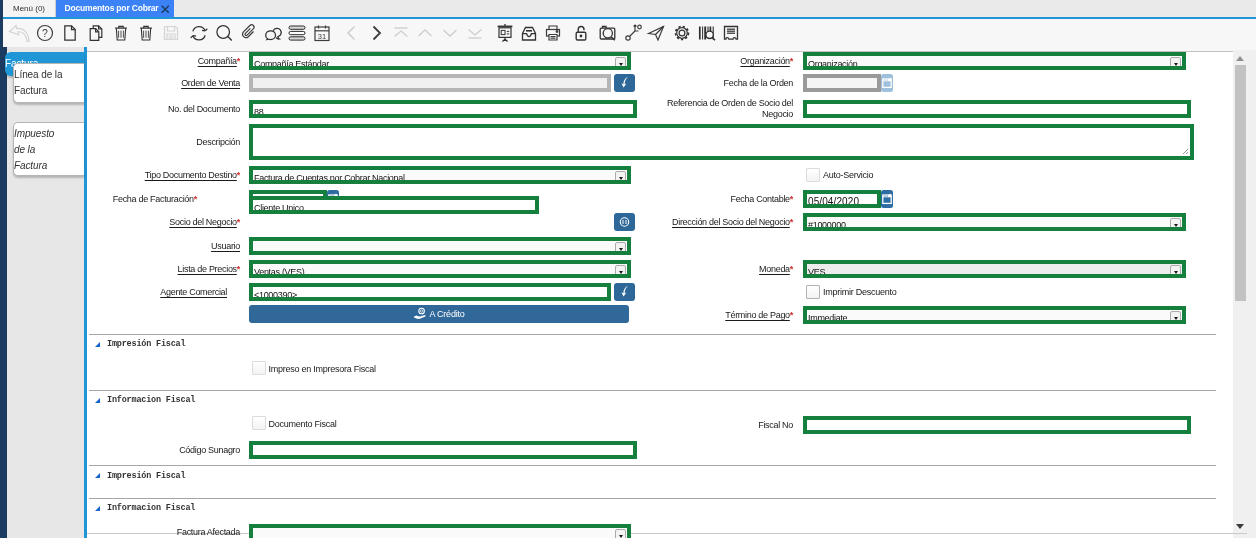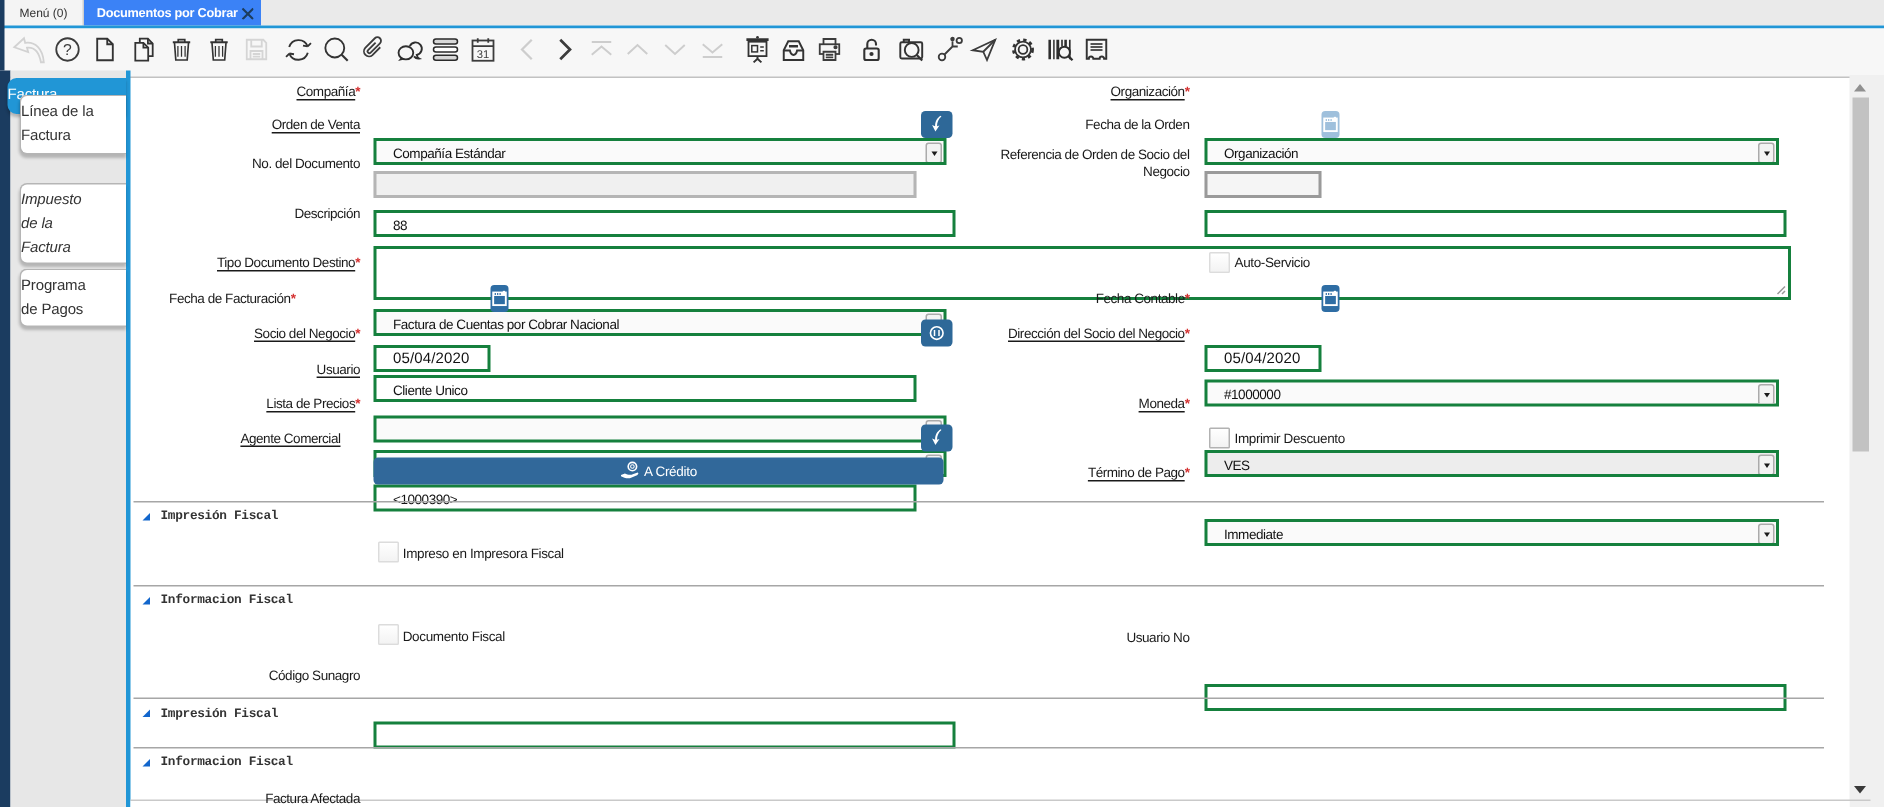--- a/index.html
+++ b/index.html
@@ -42,23 +42,23 @@
 #scdn { left:1236px; top:524px; width:0; height:0;
   border-left:4.5px solid transparent; border-right:4.5px solid transparent;
   border-top:5px solid #3a3a3a; }
 #botline { left:86.5px; top:533px; width:1160px; height:1px; background:#c9c9c9; }
 #botwhite { left:86.5px; top:534px; width:1146px; height:4px; background:#fff; }
 
 .lab { position:absolute; font-size:9px; letter-spacing:-0.3px; color:#1a1a1a;
   text-align:right; line-height:11px; white-space:nowrap; }
 .lab.ul { text-decoration:underline; text-underline-offset:1.5px; }
 .lab .m { color:#d43030; display:inline-block; font-weight:bold; }
-.fld { position:absolute; height:18px; border:2px solid #15803d; background:#fff;
-  font-size:9px; letter-spacing:-0.3px; line-height:16px; padding-left:11px;
-  color:#111; white-space:nowrap; overflow:hidden;margin-top:40px; }
+.fld { position:absolute; height:18px; border:4px solid #15803d; background:#fff;
+  font-size:9px; letter-spacing:-0.3px; line-height:16px; padding-left:1px;
+  color:#111; white-space:nowrap; overflow:hidden; }
 .cmb { background:#fafafa; }
 .cbtn { position:absolute; right:1px; top:1px; width:11px; height:14px;
   border:1px solid #ababab; border-radius:2px; background:#f3f3f3; }
 .cbtn::after { content:""; position:absolute; left:2.6px; top:5.3px; width:0; height:0;
   border-left:2.9px solid transparent; border-right:2.9px solid transparent;
   border-top:3.3px solid #1a1a1a; }
 .dis { background:#f0f0f0; border-color:#b5b5b5; }
 .dis2 { background:#f5f5f5; border-color:#9a9a9a; }
 .bbtn { position:absolute; width:21px; height:18px; border-radius:3px;
   background:#2e6898; }
@@ -267,21 +267,20 @@
       </svg>
   </div>
 
   <div class="abs" id="darkstrip-top"></div>
   <div class="abs" id="darkstrip"></div>
   <div class="abs" id="sidebar"></div>
   <div class="abs" id="bluevert"></div>
   <div class="vtab" id="vt1">Factura</div>
   <div class="vtab" id="vt2">Línea de la<br>Factura</div>
   <div class="vtab" id="vt3">Impuesto<br>de la<br>Factura</div>
-  <div class="vtab" id="vt4">Programa<br>de Pagos</div>
 
   <div class="abs" id="sctrack"></div>
   <div class="abs" id="scthumb"></div>
   <div class="abs" id="scup"></div>
   <div class="abs" id="scdn"></div>
   <div class="abs" id="botline"></div>
   <div class="abs" id="botwhite"></div>
 
   <div id="form">
 
@@ -340,21 +339,21 @@
   <div class="calbtn" style="left:881px;top:190px">
     <svg width="12" height="18" viewBox="0 0 12 18">
           <rect x="1.8" y="5" width="8.4" height="8.4" fill="none" stroke="#fff" stroke-width="1.25"></rect>
           <rect x="1.8" y="5" width="8.4" height="2.3" fill="#fff"></rect>
           <path d="M3.2 5.4 v1.3 M4.8 5.4 v1.3 M6.4 5.4 v1.3" stroke="#2e6da4" stroke-width="0.8"></path>
           <rect x="8.2" y="3.9" width="1.5" height="1.8" fill="#fff"></rect>
         </svg>
   </div>
 
   <div class="lab ul" style="right:1016px;top:217px">Socio del Negocio<span class="m">*</span></div>
-  <div class="fld" style="left:249px;top:210px;width:362px">Cliente Unico</div>
+  <div class="fld" style="left:249px;top:196px;width:290px">Cliente Unico</div>
   <div class="bbtn" style="left:614px;top:213px">
     <svg width="21" height="18" viewBox="0 0 21 18">
           <circle cx="10.5" cy="9" r="4.2" fill="none" stroke="#fff" stroke-width="1.1"></circle>
           <path d="M9 7 v4 M12 7 v4" stroke="#fff" stroke-width="1"></path>
         </svg>
   </div>
   <div class="lab ul" style="right:463px;top:217px">Dirección del Socio del Negocio<span class="m">*</span></div>
   <div class="fld cmb" style="left:803px;top:213px;width:383px">#1000000<span class="cbtn"></span></div>
 
   <div class="lab ul" style="right:1016px;top:241px">Usuario</div>
@@ -391,21 +390,21 @@
   <div class="gtri" style="top:341.5px"></div>
   <div class="ghead" style="top:339px">Impresión Fiscal</div>
   <div class="chk" style="left:252px;top:361px"></div>
   <div class="clab" style="left:268.5px;top:361.5px">Impreso en Impresora Fiscal</div>
 
   <div class="sep" style="top:390px"></div>
   <div class="gtri" style="top:397.5px"></div>
   <div class="ghead" style="top:395px">Informacion Fiscal</div>
   <div class="chk" style="left:252px;top:416px"></div>
   <div class="clab" style="left:268.5px;top:416.5px">Documento Fiscal</div>
-  <div class="lab" style="right:463px;top:420px">Usuario No</div>
+  <div class="lab" style="right:463px;top:420px">Fiscal No</div>
   <div class="fld" style="left:803px;top:416px;width:388px"></div>
   <div class="lab" style="right:1016px;top:445px">Código Sunagro</div>
   <div class="fld" style="left:249px;top:441px;width:388px"></div>
 
   <div class="sep" style="top:465px"></div>
   <div class="gtri" style="top:473px"></div>
   <div class="ghead" style="top:471px">Impresión Fiscal</div>
 
   <div class="sep" style="top:498px"></div>
   <div class="gtri" style="top:505.5px"></div>

